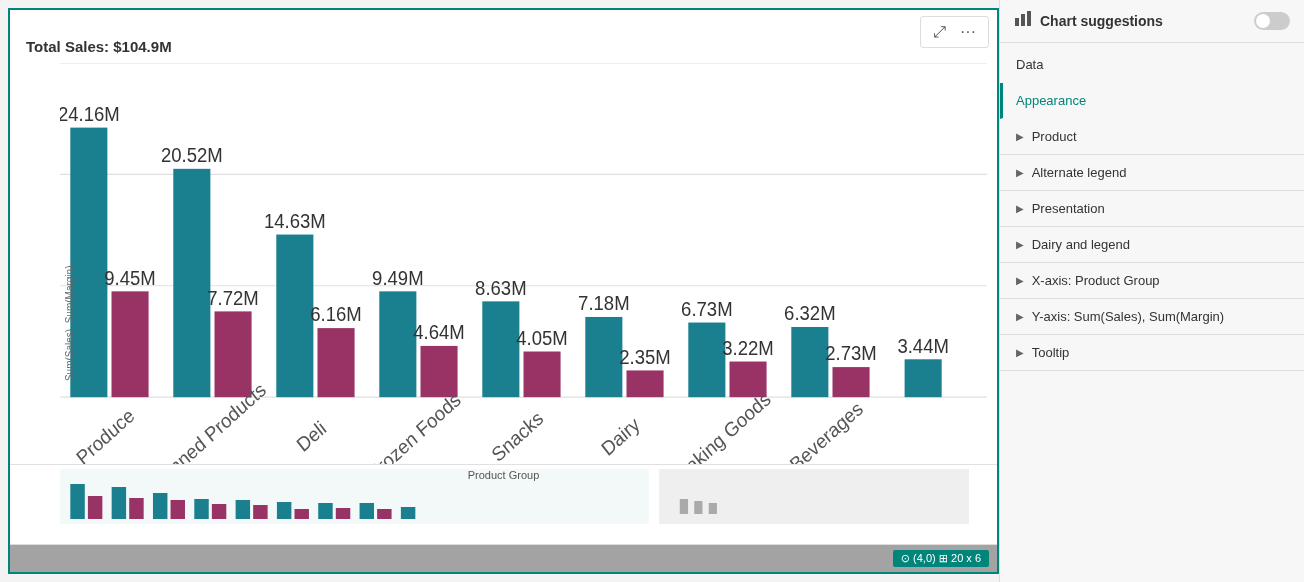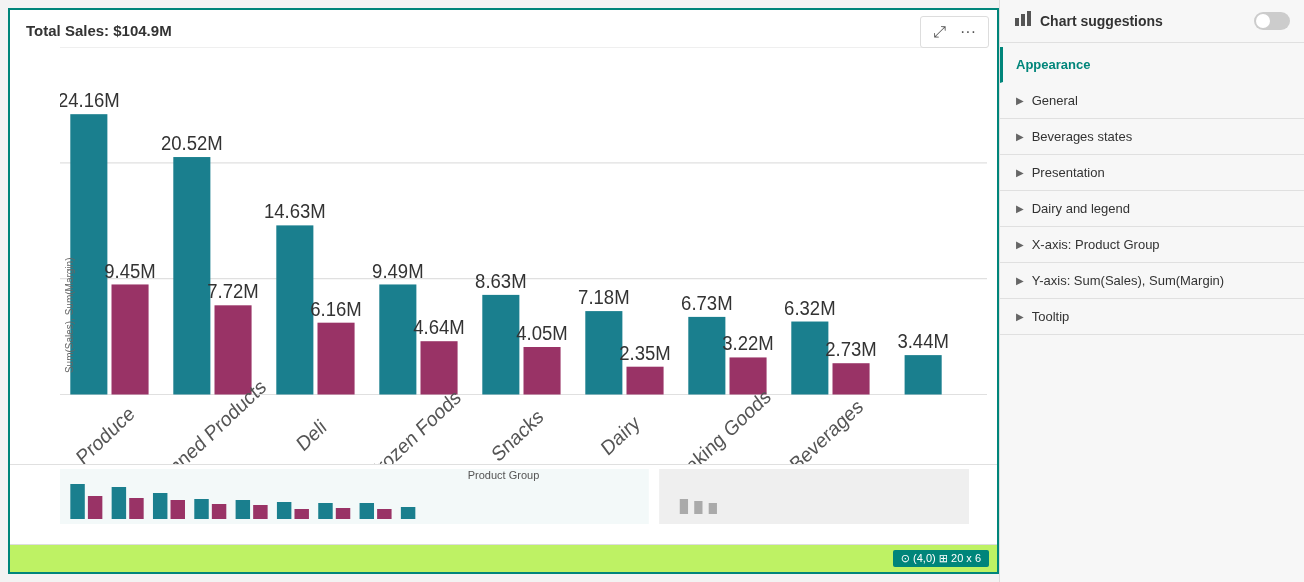--- a/index.html
+++ b/index.html
@@ -38,20 +38,21 @@
       color: #555;
       padding: 2px 4px;
     }
 
     
     .chart-title {
       font-size: 15px;
       font-weight: 600;
       color: #333;
       padding: 12px 16px 0 16px;
+      margin-top: 16px;
     }
 
     
     .chart-main {
       flex: 1;
       position: relative;
       padding: 8px 10px 0 50px;
     }
 
     
@@ -89,21 +90,21 @@
       color: #555;
     }
     .chart-mini svg {
       width: 100%;
       height: 55px;
     }
 
     
     .status-bar {
       height: 28px;
-      background: #bef264;
+      background: #a3a3a3;
       border-top: 1px solid #ddd;
       display: flex;
       align-items: center;
       justify-content: flex-end;
       padding: 0 8px;
       gap: 8px;
     }
     .status-badge {
       background: #00857a;
       color: #fff;
@@ -177,21 +178,21 @@
       color: #333;
       cursor: pointer;
       display: flex;
       align-items: center;
       gap: 8px;
       border-bottom: 1px solid transparent;
     }
     .nav-item.active {
       color: #00857a;
       border-left: 3px solid #00857a;
-      font-weight: 700;
+      font-weight: 400;
       padding-left: 13px;
     }
 
     
     .panel-section {
       border-bottom: 1px solid #e0e0e0;
     }
     .panel-section-header {
       padding: 10px 16px;
       display: flex;
@@ -335,35 +336,38 @@
         <rect x="7" y="4" width="4" height="12" fill="#555"></rect>
         <rect x="13" y="1" width="4" height="15" fill="#555"></rect>
       </svg>
     </span>
     <span class="panel-header-title">Chart suggestions</span>
     <div class="panel-toggle"></div>
   </div>
 
   <div class="nav-items">
 
+    <div class="nav-item">
+      <span>Data</span>
+    </div>
     <div class="nav-item active">
       <span>Appearance</span>
     </div>
 
     <div class="panel-section">
       <div class="panel-section-header">
         <span class="chevron">▶</span>
-        <span>General</span>
-      </div>
-    </div>
-
-    <div class="panel-section">
-      <div class="panel-section-header">
-        <span class="chevron">▶</span>
-        <span>Beverages states</span>
+        <span>Product</span>
+      </div>
+    </div>
+
+    <div class="panel-section">
+      <div class="panel-section-header">
+        <span class="chevron">▶</span>
+        <span>Alternate legend</span>
       </div>
     </div>
 
     <div class="panel-section">
       <div class="panel-section-header">
         <span class="chevron">▶</span>
         <span>Presentation</span>
       </div>
     </div>
 

